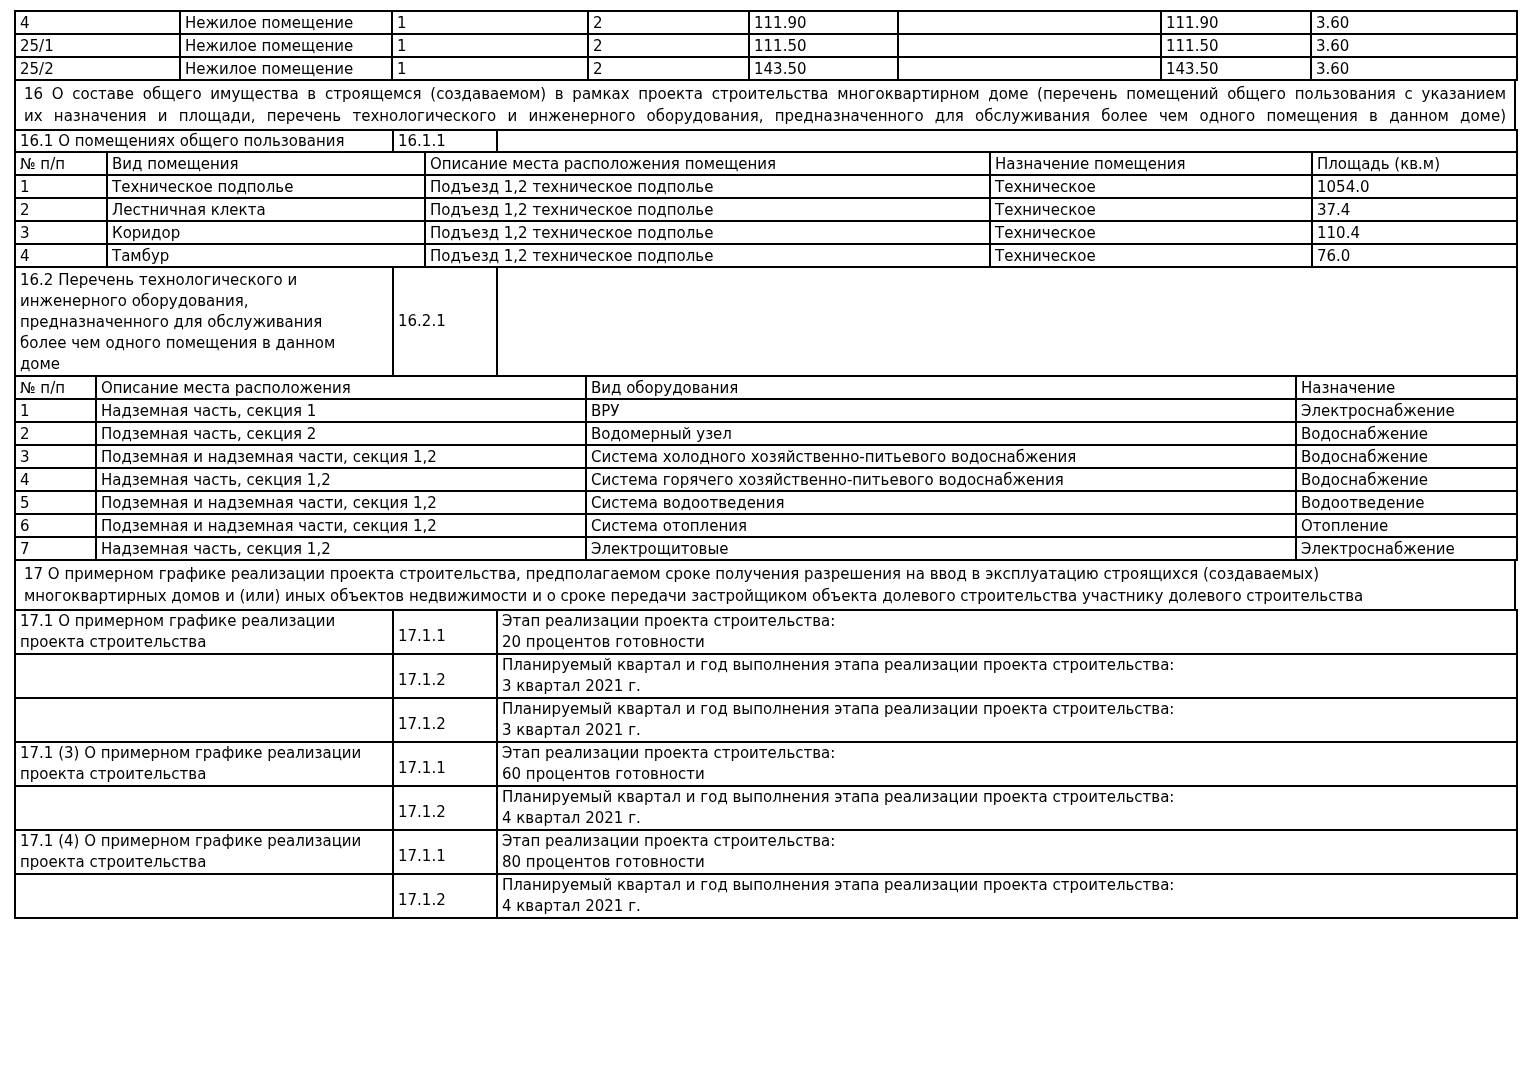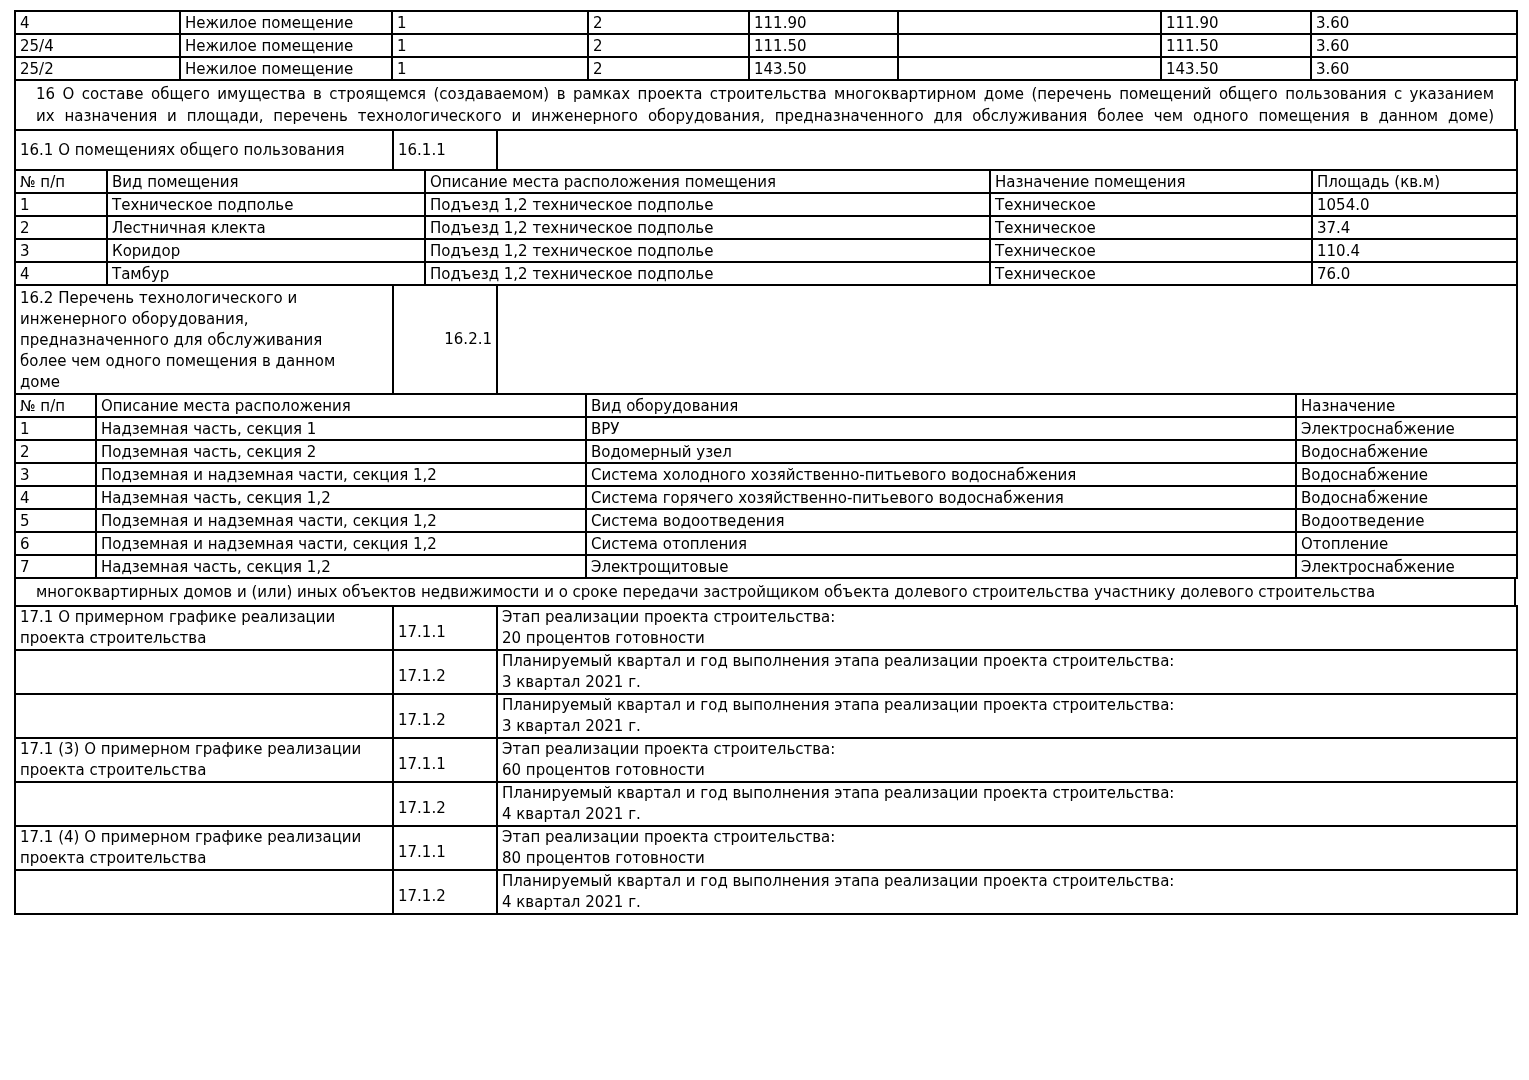--- a/index.html
+++ b/index.html
@@ -3,29 +3,29 @@
 <meta charset="utf-8">
 <style>
   * { box-sizing: border-box; margin: 0; padding: 0; }
   html, body { width: 1529px; height: 1080px; background: #ffffff; overflow: hidden; }
   body { font-family: "DejaVu Sans", "Liberation Sans", sans-serif; color: #000; }
   .sheet { width: 1502px; margin: 12px 0 0 14px; }
   table { border-collapse: collapse; table-layout: fixed; width: 1502px; margin-top: -2px; }
   td { border: 2px solid #000; padding: 0 4px; font-size: 15px; text-align: left;
        vertical-align: middle; overflow: hidden; }
   .t-top td   { height: 23px; }
-  .r161 td    { height: 40px; }
+  .r161 td    { height: 22px; }
   .t-rooms td { height: 23px; }
   .b162 td    { height: 104px; vertical-align: top; line-height: 21px; padding-top: 2px; margin-left: 15px; }
-  .b162 td.vmid { vertical-align: middle; padding-top: 0; text-align: right; }
+  .b162 td.vmid { vertical-align: middle; padding-top: 0; }
   .t-equip td { height: 23px; }
   .t-sched td { height: 43px; vertical-align: top; line-height: 21px; padding-top: 0; }
   .t-sched td.vmid { vertical-align: middle; padding-top: 8px; }
   .fullrow { width: 1502px; border: 2px solid #000; margin-top: -2px;
-             padding: 2px 20px; font-size: 15px; line-height: 22px; }
+             padding: 2px 8px; font-size: 15px; line-height: 22px; }
   .jline { text-align: justify; text-align-last: justify; }
   .b { font-weight: normal; }
 </style>
 </head>
 <body>
 
 <div class="sheet">
 
   <table class="t-top">
     <colgroup>
@@ -43,21 +43,21 @@
       <td>4</td>
       <td>Нежилое помещение</td>
       <td>1</td>
       <td>2</td>
       <td>111.90</td>
       <td></td>
       <td>111.90</td>
       <td>3.60</td>
     </tr>
     <tr>
-      <td>25/4</td>
+      <td>25/1</td>
       <td>Нежилое помещение</td>
       <td>1</td>
       <td>2</td>
       <td>111.50</td>
       <td></td>
       <td>111.50</td>
       <td>3.60</td>
     </tr>
     <tr>
       <td>25/2</td>
@@ -213,20 +213,21 @@
     <tr>
       <td>7</td>
       <td>Надземная часть, секция 1,2</td>
       <td>Электрощитовые</td>
       <td>Электроснабжение</td>
     </tr>
   </tbody>
     </table>
 
   <div class="fullrow">
+    <div>17 О примерном графике реализации проекта строительства, предполагаемом сроке получения разрешения на ввод в эксплуатацию строящихся (создаваемых)</div>
     <div>многоквартирных домов и (или) иных объектов недвижимости и о сроке передачи застройщиком объекта долевого строительства участнику долевого строительства</div>
   </div>
 
   <table class="t-sched">
     <colgroup>
         <col style="width:378px">
         <col style="width:104px">
         <col style="width:1020px">
       </colgroup>
     <tbody>

